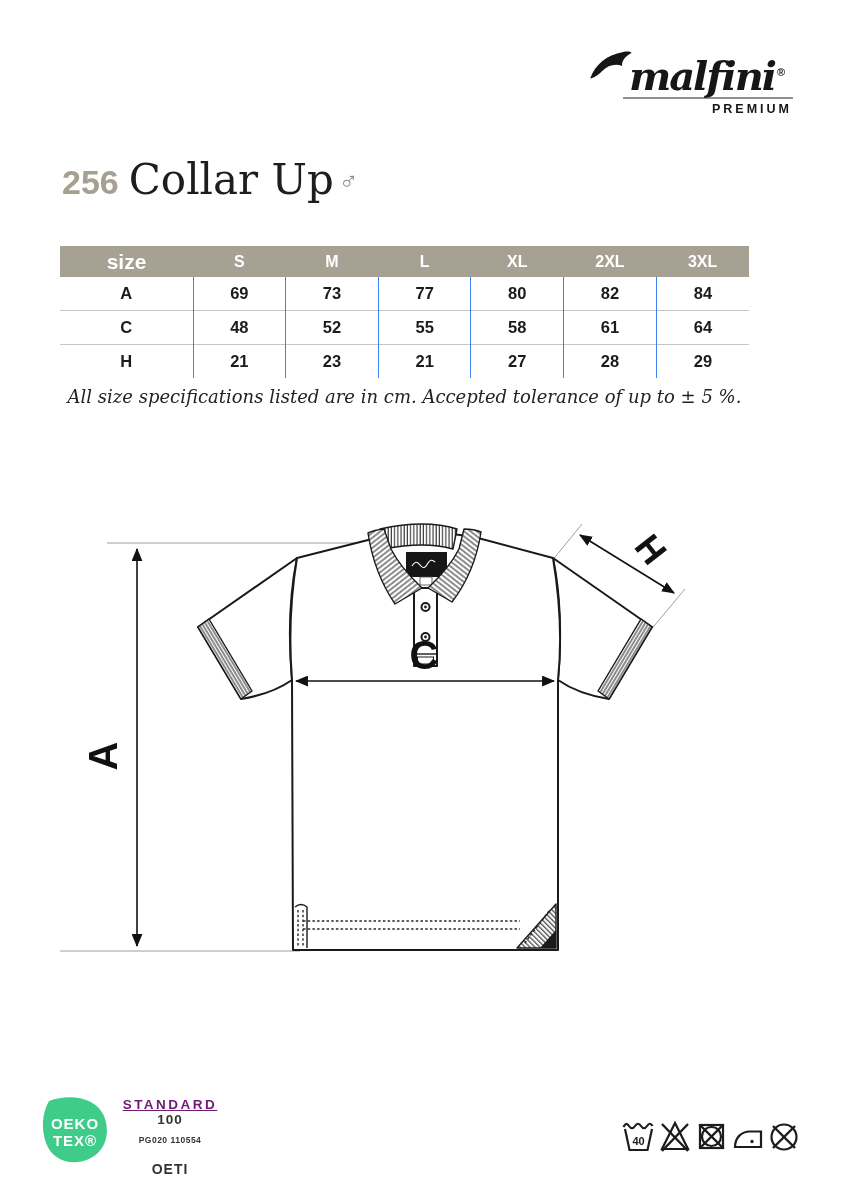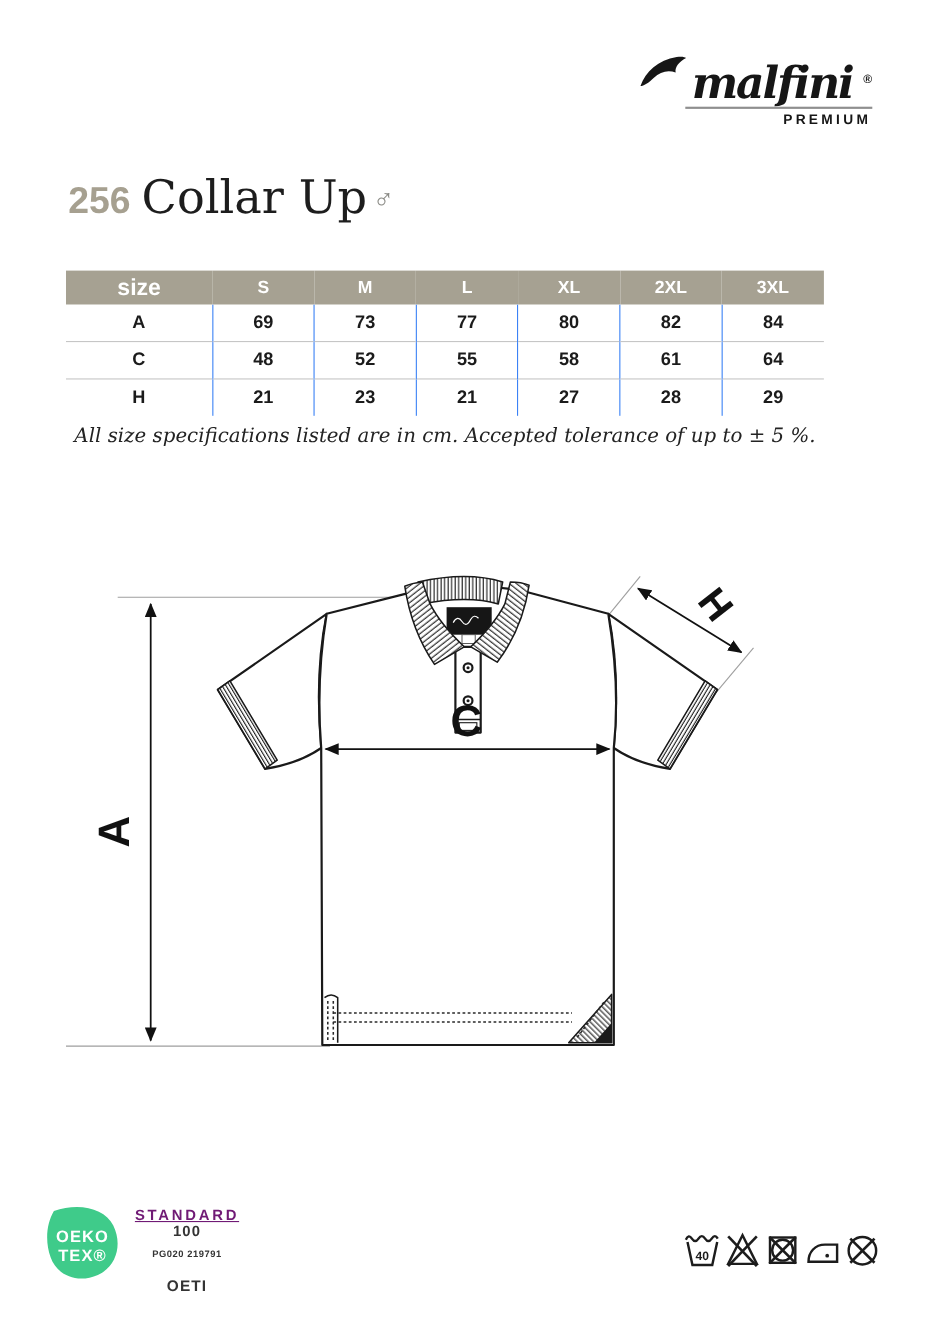--- a/index.html
+++ b/index.html
@@ -1,21 +1,21 @@
 <!DOCTYPE html>
 <html><head>
 <meta charset="utf-8">
 <style>
   html,body{margin:0;padding:0;background:#fff;}
   .page{position:relative;width:849px;height:1200px;background:#fff;overflow:hidden;
         font-family:"Liberation Sans",sans-serif;color:#1b1b1b;}
 
   
   .brand{position:absolute;top:50px;right:56px;width:214px;}
-  .brand-script-row{display:flex;align-items:flex-end;justify-content:space-between;}
+  .brand-script-row{display:flex;align-items:flex-end;justify-content:center;}
   .bird{margin-right:-4px;margin-bottom:14px;}
   .brand-script{font-family:"DejaVu Serif",serif;font-style:italic;font-weight:700;
                 font-size:40px;line-height:1;letter-spacing:-2px;color:#161616;}
   .brand-reg{font-size:11px;font-weight:700;color:#161616;margin:0 0 18px 2px;}
   .brand-rule{height:2px;background:#8f8f8f;margin:1px 0 3px 44px;}
   .brand-sub{text-align:right;font-weight:700;font-size:12.5px;letter-spacing:3px;color:#161616;padding-right:1px;}
 
   
   .title-row{position:absolute;left:62px;top:155px;display:flex;align-items:baseline;}
   .title-code{font-weight:700;font-size:34px;color:#a6a090;margin-right:10px;}
@@ -216,21 +216,21 @@
 
   <div class="oeko">
     <svg width="74" height="76" viewBox="0 0 74 76">
       <path d="M11,9 C33,1 57,6 65,22 C73,38 69,59 51,67 C33,75 14,68 8,51 C3,37 4,21 11,9 Z" fill="#3fcb8a"></path>
       <text class="oeko-badge-text" x="37" y="37">OEKO</text>
       <text class="oeko-badge-text" x="37" y="54">TEX®</text>
     </svg>
     <div class="oeko-texts">
       <div class="oeko-std">STANDARD</div>
       <div class="oeko-100">100</div>
-      <div class="oeko-code">PG020 219791</div>
+      <div class="oeko-code">PG020 110554</div>
       <div class="oeko-oeti">OETI</div>
     </div>
   </div>
 
   <div class="care">
     <svg width="180" height="40" viewBox="0 0 180 40">
       <g>
         <path class="sym" d="M1.5,9 Q4,3.5 7,8 Q10,12.5 13,8 Q16,3.5 19,8 Q22,12.5 25,8 Q28,3.5 30.5,8"></path>
         <path class="sym" d="M3,11 L7.5,32 L25.5,32 L30,11"></path>
         <text x="16.5" y="27">40</text>

